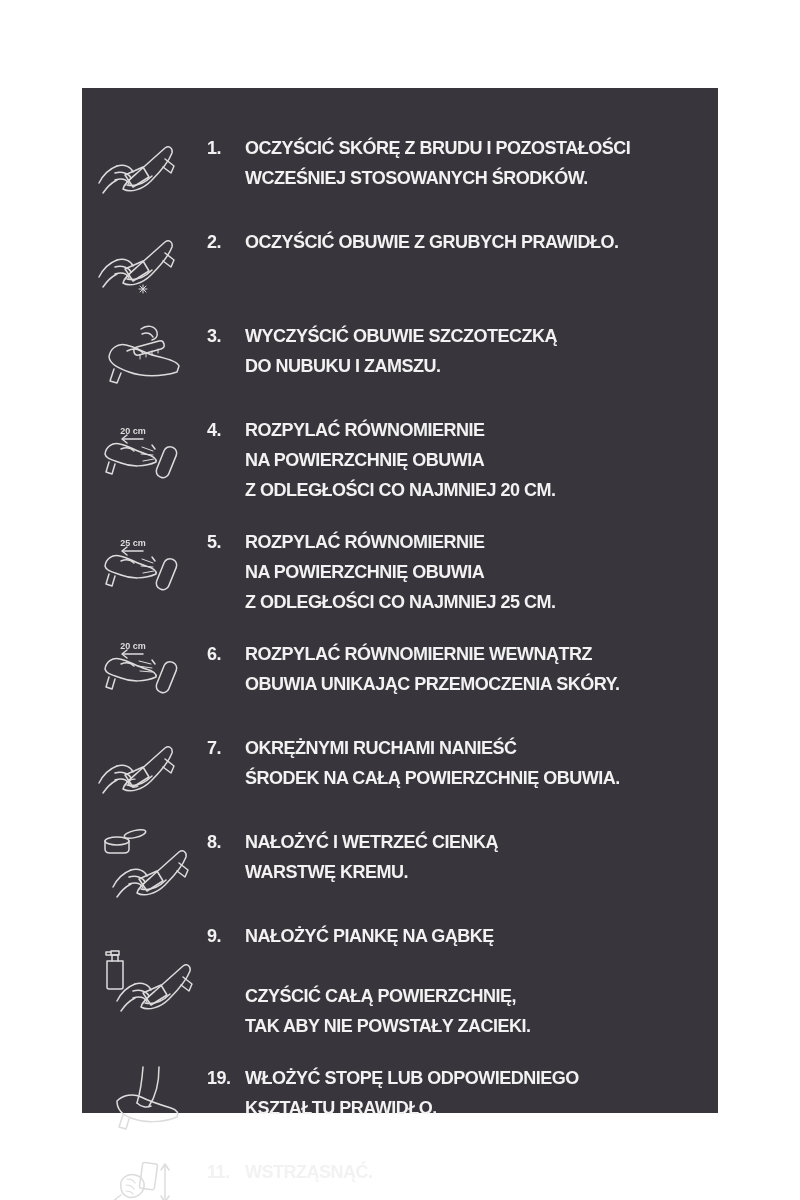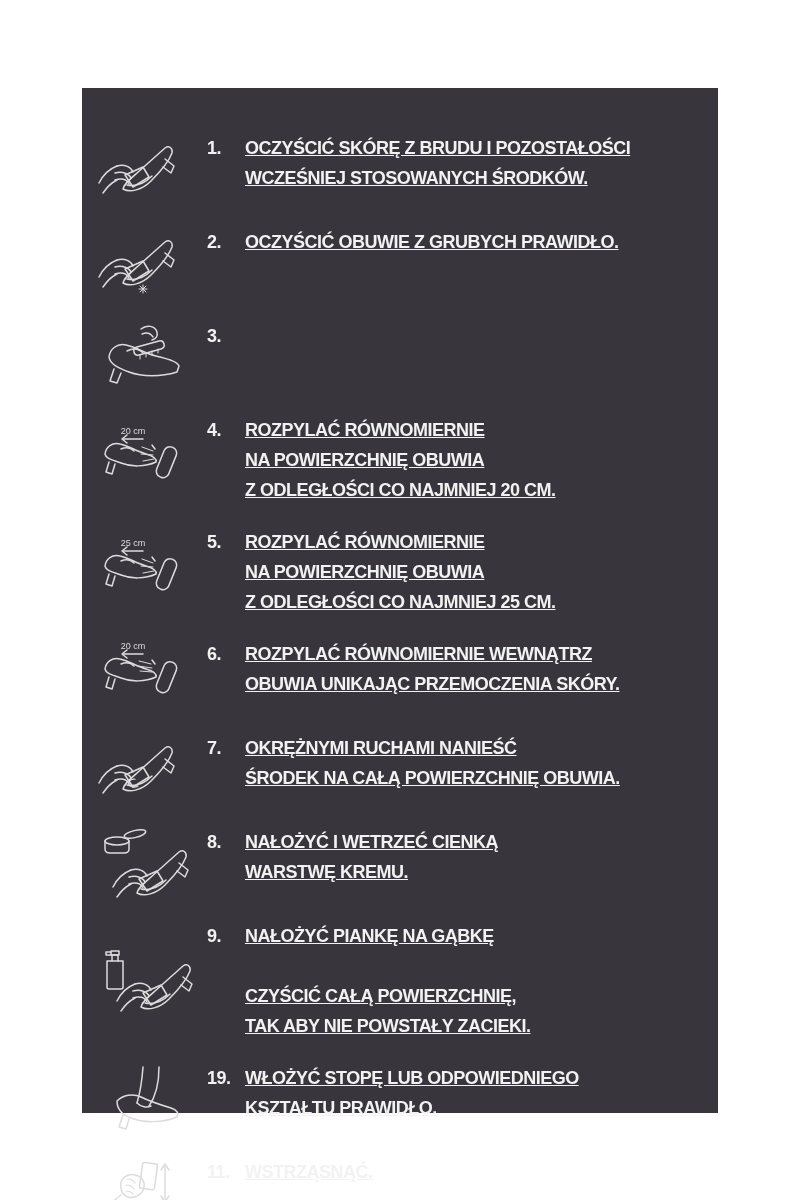--- a/index.html
+++ b/index.html
@@ -25,20 +25,21 @@
   .step {
     display: grid;
     grid-template-columns: 125px 38px 1fr;
     align-items: start;
     margin-bottom: 22px;
   }
   .icon-cell {
     align-self: center;
     justify-self: center;
     line-height: 0;
+    font-weight: bold;
   }
   .icon-cell svg {
     overflow: visible;
     stroke: #DCDCDC;
     fill: none;
     stroke-width: 1.5;
     stroke-linecap: round;
     stroke-linejoin: round;
   }
   .icon-cell svg text {
@@ -49,21 +50,21 @@
     letter-spacing: 0;
   }
   .num, .text {
     color: #F2F2F2;
     font-weight: bold;
     font-size: 18px;
     line-height: 30px;
     letter-spacing: -0.5px;
   }
   .num { white-space: nowrap; }
-  .text { white-space: nowrap; text-decoration: underline; }
+  .text { white-space: nowrap; }
 </style>
 </head>
 <body>
 
 <div class="page">
   <div class="panel">
     <div id="steps">
   <div class="step">
     <div class="icon-cell"><svg width="96" height="72" viewBox="0 0 96 72">
               <path d="M26,56 C33,60 45,57 54,48 C63,39 72,28 75,20 C76,15 72,12 68,15 C59,23 49,32 40,40 C33,46 27,51 26,56 Z"></path>
@@ -101,20 +102,21 @@
     <div class="icon-cell"><svg width="96" height="72" viewBox="0 0 96 72">
               <path d="M12,36 C13,28 20,22 29,24 C39,26 47,32 59,35 C70,38 80,40 82,45 L80,51 C64,56 45,56 32,51 C21,47 13,43 12,36 Z"></path>
               <path d="M17,48 L13,60 L20,62 L24,52"></path>
               <path d="M30,30 C36,27 42,28 46,32"></path>
               <path d="M44,8 C50,3 58,5 60,11 C61,15 59,18 55,19"></path>
               <path d="M45,13 C50,11 54,13 56,16"></path>
               <path d="M40,26 L62,20 Q66,19 67,23 Q68,27 64,28 L42,34 Q38,35 37,31 Q36,27 40,26 Z"></path>
               <path d="M43,34 L43,38 M49,32 L49,36 M55,30 L55,34 M61,28 L61,32" stroke-width="1"></path>
             </svg></div>
     <div class="num">3.</div>
+    <div class="text"><span>WYCZYŚCIĆ OBUWIE SZCZOTECZKĄ</span><br><span>DO NUBUKU I ZAMSZU.</span></div>
   </div>
 
   <div class="step">
     <div class="icon-cell"><svg width="96" height="72" viewBox="0 0 96 72">
               <text x="36" y="10" text-anchor="middle">20 cm</text>
               <path d="M46,15 L26,15"></path>
               <path d="M30,11 L25,15 L30,19"></path>
               <path d="M8,30 C9,23 15,18 23,20 C32,22 39,27 49,30 C56,32 60,34 59,38 C48,43 34,43 24,39 C16,36 9,35 8,30 Z"></path>
               <path d="M12,38 L9,48 L15,50 L18,40"></path>
               <path d="M24,25 C29,23 34,24 37,27"></path>

